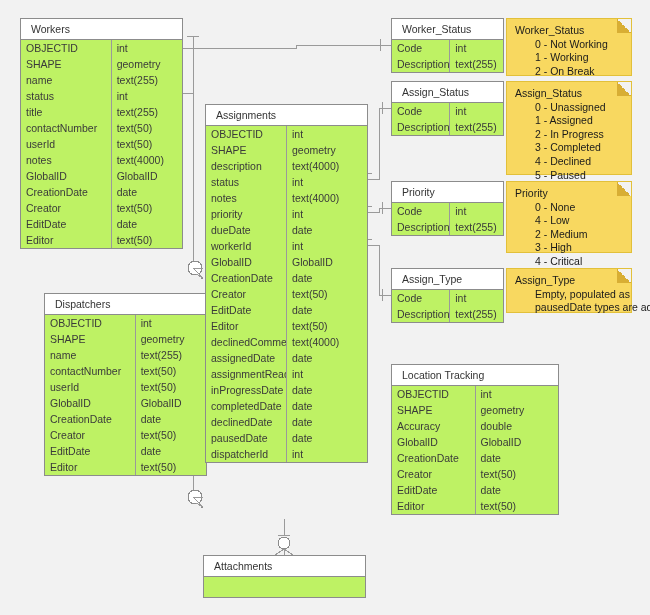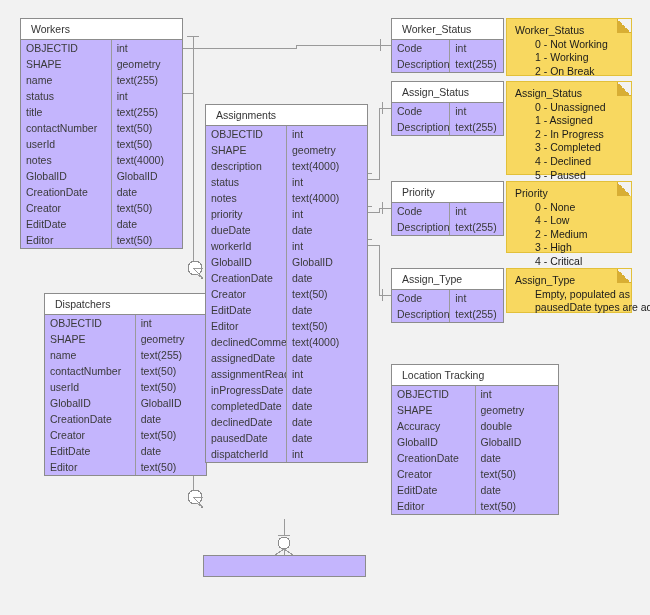--- a/index.html
+++ b/index.html
@@ -29,21 +29,21 @@
   #wires {
     position: absolute;
     left: 0; top: 0;
     width: 650px;
     height: 615px;
     pointer-events: none;
   }
   
   .entity {
     position: absolute;
-    background: #c4b5fd;
+    background: #bef264;
     border: 1px solid #8c8c8c;
     box-sizing: border-box;
     box-shadow: 0 0 0 0 rgba(0,0,0,0);
   }
   .entity-title {
     height: 21px;
     line-height: 21px;
     padding-left: 10px;
     font-size: 10.5px;
     color: #333333;
@@ -434,20 +434,21 @@
           <span class="attr-type">date</span>
         </div>
       <div class="attr-row">
           <span class="attr-name">Editor</span>
           <span class="attr-type">text(50)</span>
         </div>
     </div>
   </div>
 
   <div class="entity" style="left:203px; top:555px; width:163px;">
+    <div class="entity-title">Attachments</div>
     <div class="entity-empty-row"></div>
   </div>
 
   <div class="note" style="left:506px; top:18px; width:126px; height:58px;">
     <span class="fold"></span>
     <div class="note-title">Worker_Status</div>
     <div class="note-line">0 - Not Working</div>
     <div class="note-line">1 - Working</div>
     <div class="note-line">2 - On Break</div>
   </div>

